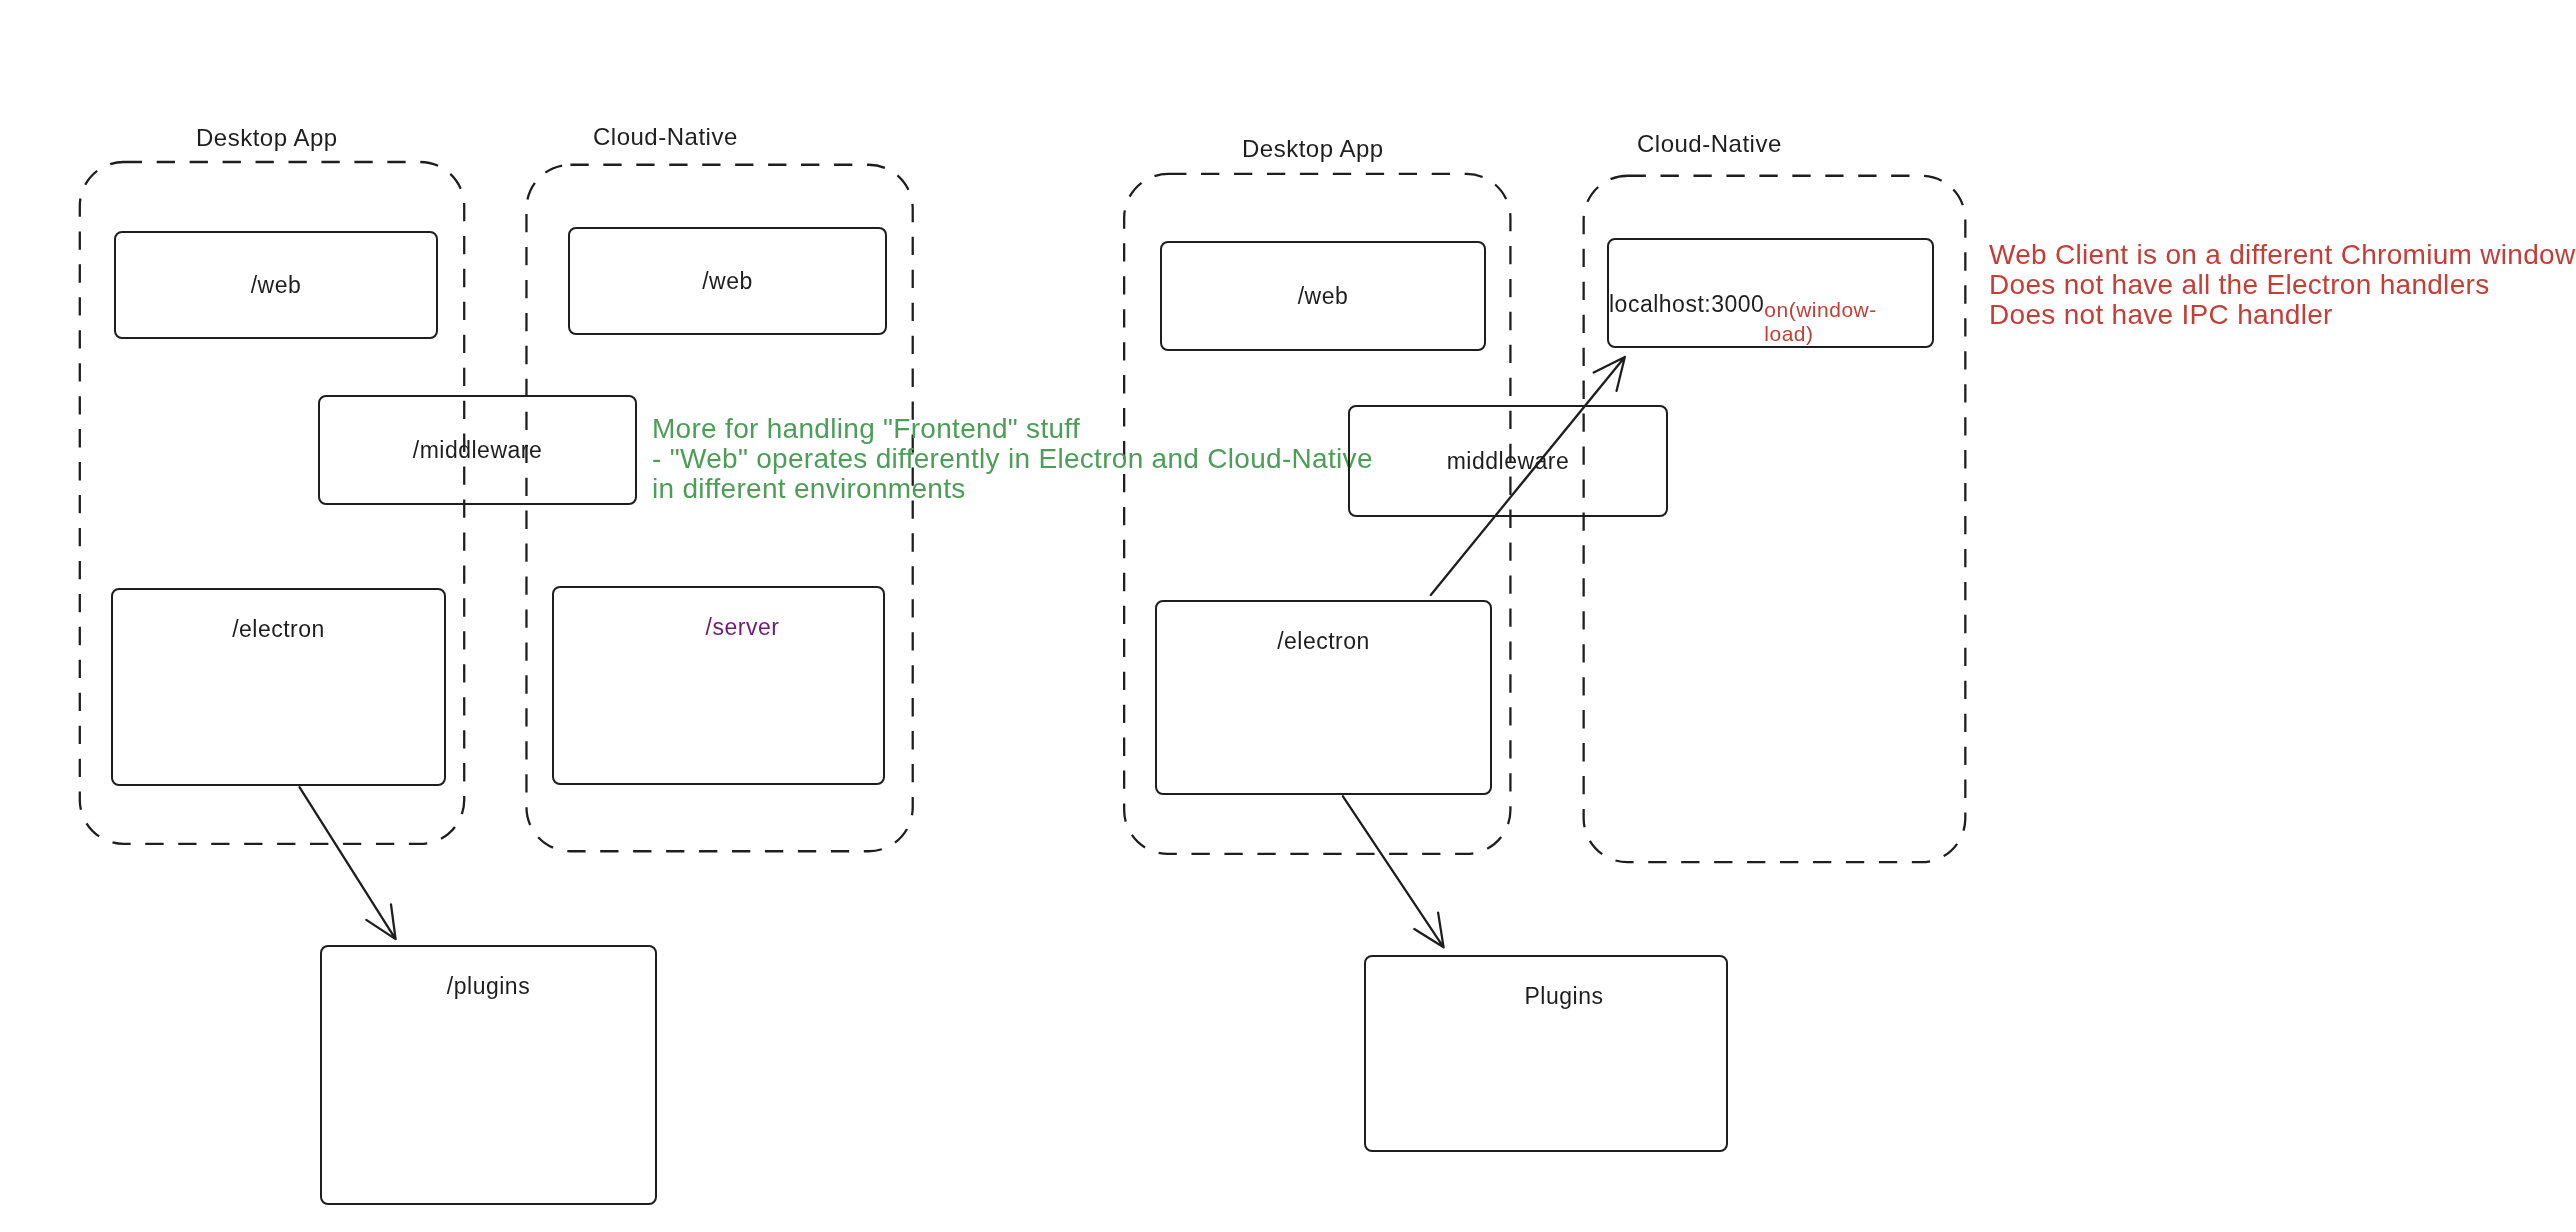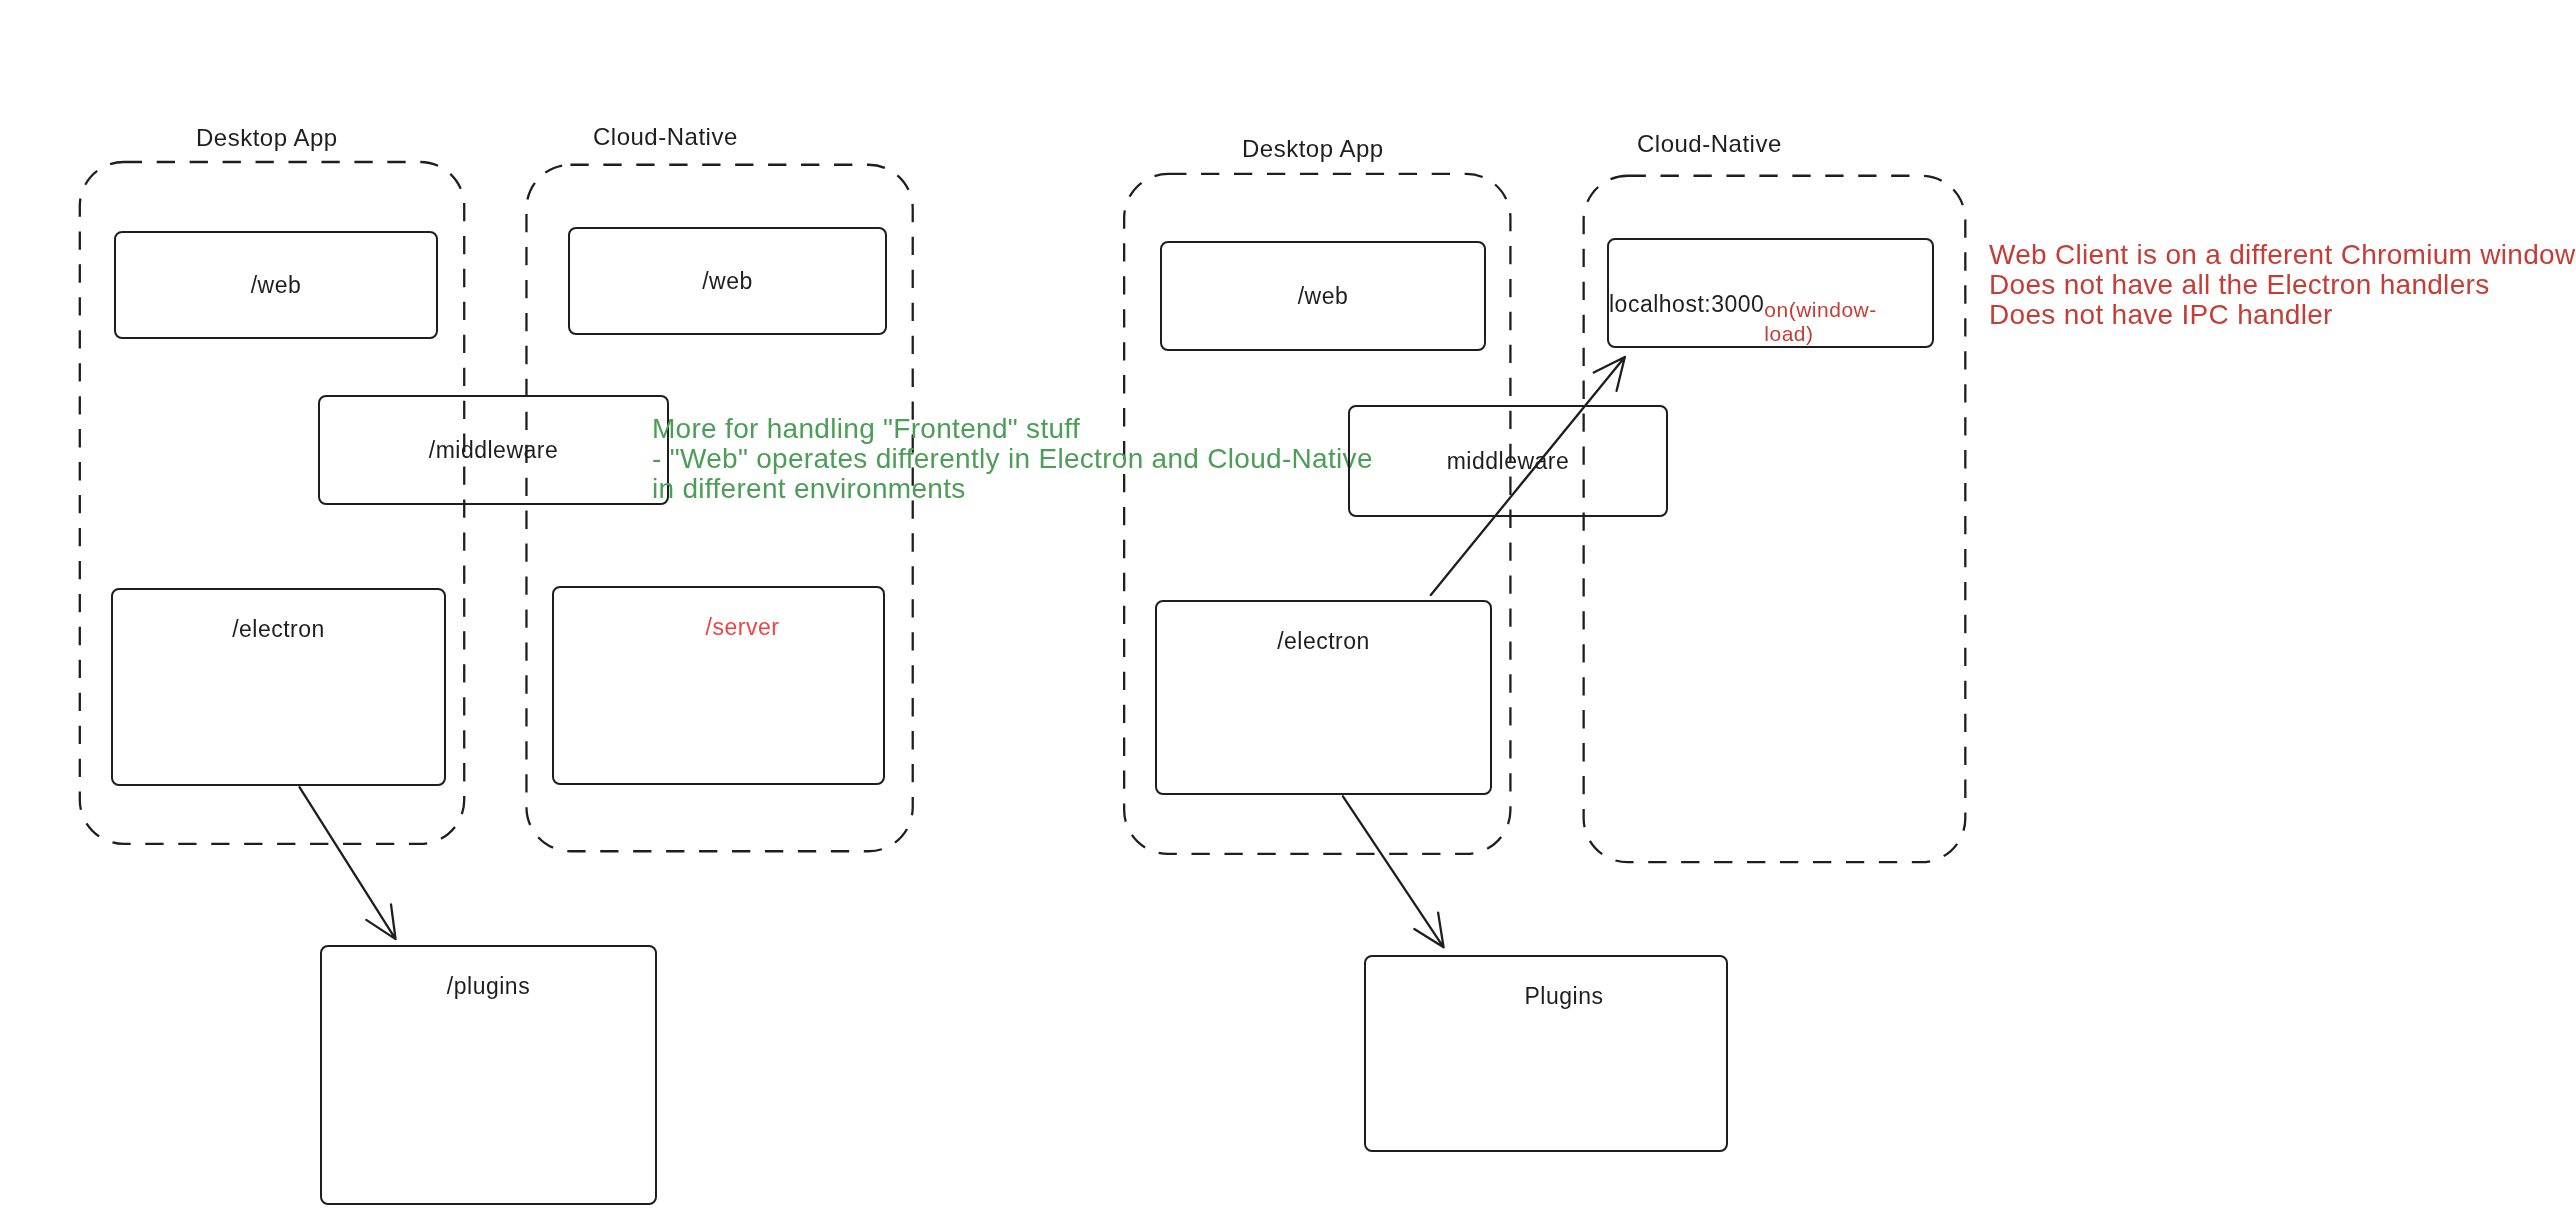--- a/index.html
+++ b/index.html
@@ -54,21 +54,21 @@
     justify-content: flex-start;
     padding-top: 22px;
   }
   .node .sub-red {
     color: #c63d36;
     font-size: 21px;
     margin-top: 11px;
     align-self: flex-end;
     margin-right: 38px;
   }
-  .red-label { color: #ef4444; margin-left: 48px; }
+  .red-label { color: #701a75; margin-left: 48px; }
   .note {
     position: absolute;
     white-space: nowrap;
     letter-spacing: 0.3px;
   }
   .note div { font-size: 28px; line-height: 30px; }
   .note.green { color: #4c9e57; }
   .note.red   { color: #c63d36; }
 </style>
 </head>
@@ -94,21 +94,21 @@
   </svg>
 
   <div class="group-label" style="left:196px; top:124px;">Desktop App</div>
 
   <div class="group-label" style="left:593px; top:123px;">Cloud-Native</div>
 
   <div class="node short" style="left:114px; top:231px; width:324px; height:108px;">
     <span>/web</span>
   </div>
 
-  <div class="node short" style="left:318px; top:395px; width:351px; height:110px;">
+  <div class="node short" style="left:318px; top:395px; width:319px; height:110px;">
     <span>/middleware</span>
   </div>
 
   <div class="node tall" style="left:111px; top:588px; width:335px; height:198px;">
     <span>/electron</span>
   </div>
 
   <div class="node short" style="left:568px; top:227px; width:319px; height:108px;">
     <span>/web</span>
   </div>

